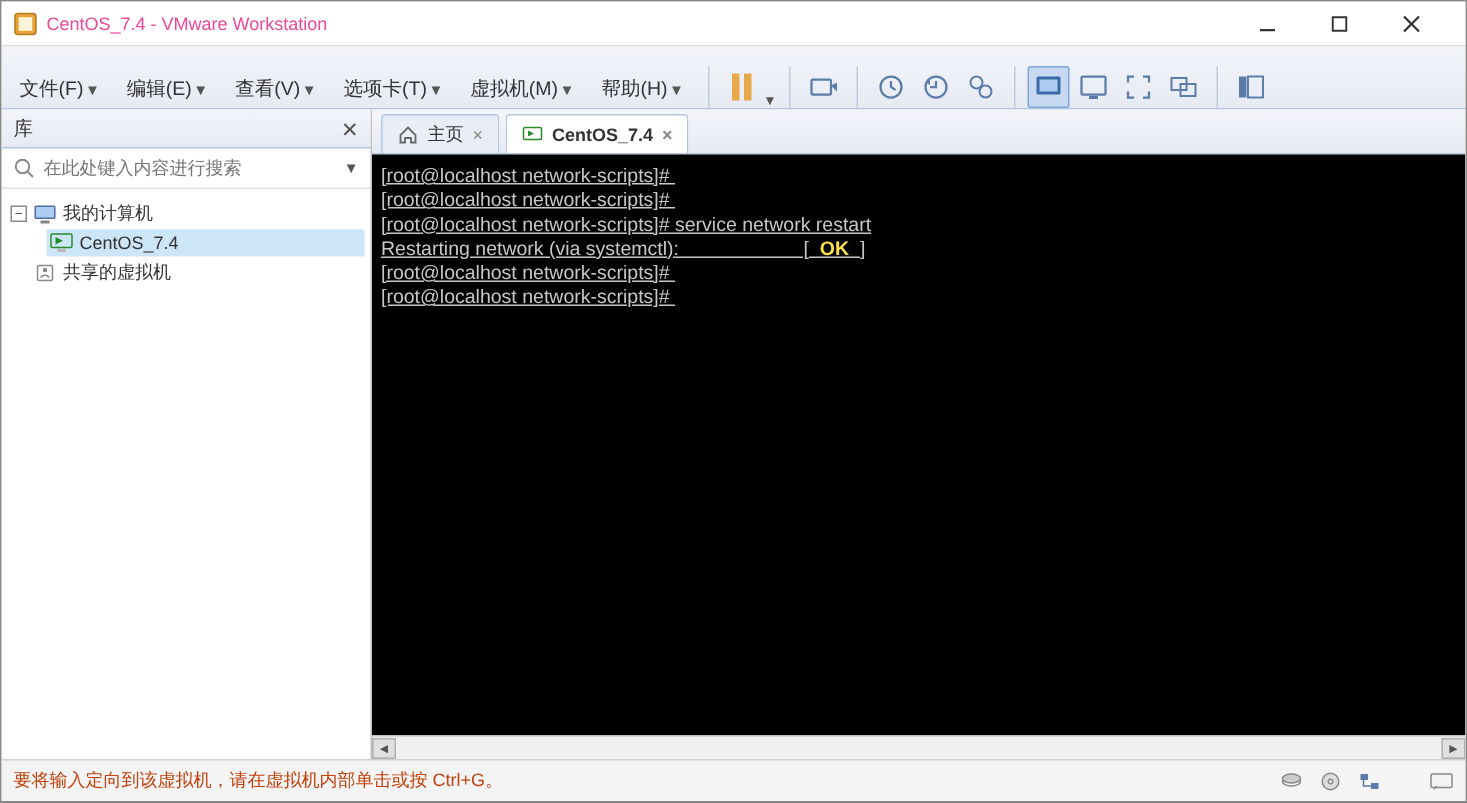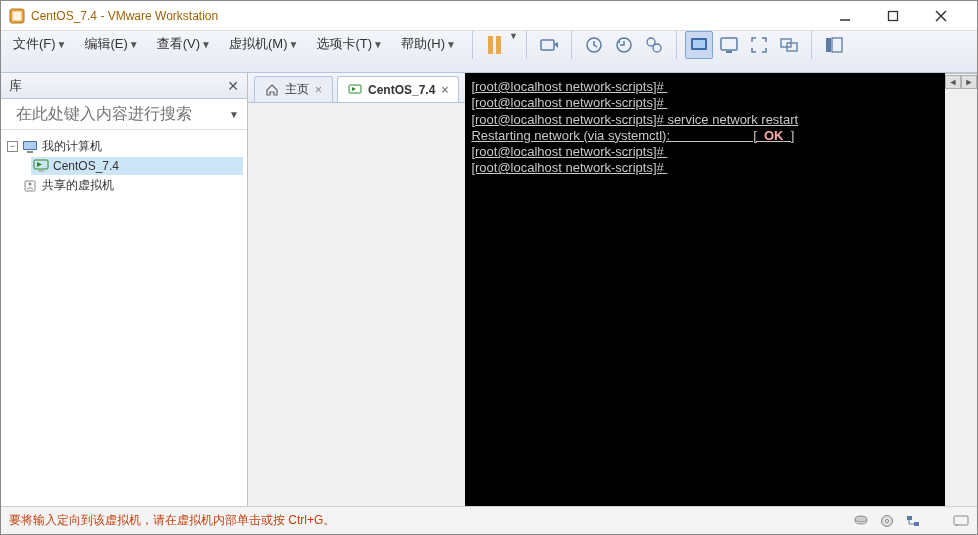--- a/index.html
+++ b/index.html
@@ -1,54 +1,54 @@
 <!DOCTYPE html>
 <html><head>
 <meta charset="utf-8">
 <style>
 * { box-sizing: border-box; margin: 0; padding: 0; font-family: "Microsoft YaHei", Tahoma, sans-serif; }
 body { width: 978px; height: 535px; background: #fff; overflow: hidden; display: flex; flex-direction: column; border: 1px solid #888; }
 
 .titlebar { height: 30px; display: flex; align-items: center; background: #fff; border-bottom: 1px solid #dcdcdc; padding: 0 8px; }
 .titlebar .app-icon { width: 16px; height: 16px; margin-right: 6px; }
-.titlebar .title { font-size: 12px; color: #a16207; flex: 1; }
+.titlebar .title { font-size: 12px; color: #ec4899; flex: 1; }
 .titlebar .win-controls { display: flex; gap: 24px; padding-right: 16px; }
 .titlebar .win-btn { width: 24px; height: 24px; display: flex; align-items: center; justify-content: center; cursor: pointer; }
 
-.toolbar { height: 42px; background: linear-gradient(to bottom, #f3f5fa, #e6eaf3); border-bottom: 1px solid #b4c5e0; display: flex; align-items: flex-start; padding: 0 4px; gap: 2px; }
+.toolbar { height: 42px; background: linear-gradient(to bottom, #f3f5fa, #e6eaf3); border-bottom: 1px solid #b4c5e0; display: flex; align-items: flex-end; padding: 0 4px; gap: 2px; }
 .menu-item { font-size: 13px; color: #333; padding: 4px 8px; cursor: pointer; white-space: nowrap; }
 .menu-dropdown { font-size: 10px; color: #555; margin-left: 1px; }
 .toolbar-sep { width: 1px; height: 28px; background: #bfcbe0; margin: 0 6px; }
 .toolbar-icon { width: 28px; height: 28px; display: flex; align-items: center; justify-content: center; cursor: pointer; border-radius: 2px; }
 .toolbar-icon.active { background: #c8d8f0; border: 1px solid #7fa6d9; }
 .pause-icon { display: flex; gap: 3px; }
 .pause-icon span { width: 5px; height: 18px; background: #e8a84c; }
 
 .main-area { flex: 1; display: flex; overflow: hidden; }
 
 .sidebar { width: 247px; background: #fff; border-right: 1px solid #c0c0c0; display: flex; flex-direction: column; }
 .sidebar-header { height: 26px; background: linear-gradient(to bottom, #f3f5fa, #e6eaf3); border-bottom: 1px solid #b4c5e0; display: flex; align-items: center; padding: 0 8px; font-size: 13px; color: #333; }
 .sidebar-header .close { margin-left: auto; cursor: pointer; font-size: 14px; color: #555; }
 .sidebar-search { padding: 6px 8px; display: flex; align-items: center; gap: 6px; border-bottom: 1px solid #e0e0e0; }
-.sidebar-search input { flex: 1; border: none; outline: none; font-size: 16px; color: #ef4444; background: transparent; }
+.sidebar-search input { flex: 1; border: none; outline: none; font-size: 12px; color: #ef4444; background: transparent; }
 .tree { padding: 6px 4px; font-size: 12px; color: #333; }
 .tree-node { display: flex; align-items: center; gap: 4px; padding: 2px 2px; cursor: pointer; }
 .tree-node .expander { width: 11px; height: 11px; border: 1px solid #888; display: flex; align-items: center; justify-content: center; font-size: 9px; line-height: 1; color: #555; }
 .tree-children { margin-left: 26px; }
 .tree-node.selected { background: #cde6f7; }
 
-.content { flex: 1; display: flex; background: #f0f0f0; }
+.content { flex: 1; display: flex; flex-direction: column; background: #f0f0f0; }
 .tabs { height: 30px; display: flex; align-items: flex-end; background: linear-gradient(to bottom, #f3f5fa, #e6eaf3); padding: 2px 6px 0 6px; gap: 4px; border-bottom: 1px solid #b4c5e0; }
 .tab { height: 26px; padding: 0 10px; background: #e8edf6; border: 1px solid #b4c5e0; border-bottom: none; border-radius: 3px 3px 0 0; display: flex; align-items: center; gap: 6px; font-size: 12px; color: #333; cursor: pointer; }
 .tab.active { background: #fff; font-weight: bold; }
 .tab .tab-close { font-size: 12px; color: #888; cursor: pointer; }
 
 .terminal { flex: 1; background: #000; color: #c8c8c8; font-family: "Courier New", monospace; font-size: 13px; padding: 6px 6px 6px 6px; overflow: hidden; line-height: 1.25; white-space: pre; text-decoration: underline; }
 .terminal .line { white-space: pre; }
-.terminal .ok { color: #fca5a5; font-weight: bold; }
+.terminal .ok { color: #fde047; font-weight: bold; }
 .scrollbar-h { height: 16px; background: #f0f0f0; border-top: 1px solid #c0c0c0; display: flex; align-items: center; }
 .scrollbar-h .arrow { width: 16px; height: 14px; background: #e0e0e0; border: 1px solid #b0b0b0; display: flex; align-items: center; justify-content: center; font-size: 9px; color: #555; }
 .scrollbar-h .track { flex: 1; }
 
 .statusbar { height: 28px; background: #f4f4f4; border-top: 1px solid #d0d0d0; display: flex; align-items: center; padding: 0 8px; font-size: 12px; color: #c2410c; }
 .statusbar .spacer { flex: 1; }
 .status-icons { display: flex; gap: 10px; align-items: center; }
 
 svg { display: block; }
 </style>
@@ -78,22 +78,22 @@
           <line x1="11" y1="1" x2="1" y2="11" stroke="#333" stroke-width="1.5"></line>
         </svg>
       </div>
   </div>
 </div>
 
 <div class="toolbar">
   <div class="menu-item"><span>文件(F)</span><span class="menu-dropdown">▼</span></div>
   <div class="menu-item"><span>编辑(E)</span><span class="menu-dropdown">▼</span></div>
   <div class="menu-item"><span>查看(V)</span><span class="menu-dropdown">▼</span></div>
+  <div class="menu-item"><span>选项卡(T)</span><span class="menu-dropdown">▼</span></div>
   <div class="menu-item"><span>虚拟机(M)</span><span class="menu-dropdown">▼</span></div>
-  <div class="menu-item"><span>选项卡(T)</span><span class="menu-dropdown">▼</span></div>
   <div class="menu-item"><span>帮助(H)</span><span class="menu-dropdown">▼</span></div>
   <div class="toolbar-sep"></div>
   <div class="toolbar-icon">
       <div class="pause-icon">
         <span></span>
         <span></span>
       </div>
     </div>
   <span style="font-size:9px;color:#555;margin-left:-2px;">▼</span>
   <div class="toolbar-sep"></div>

